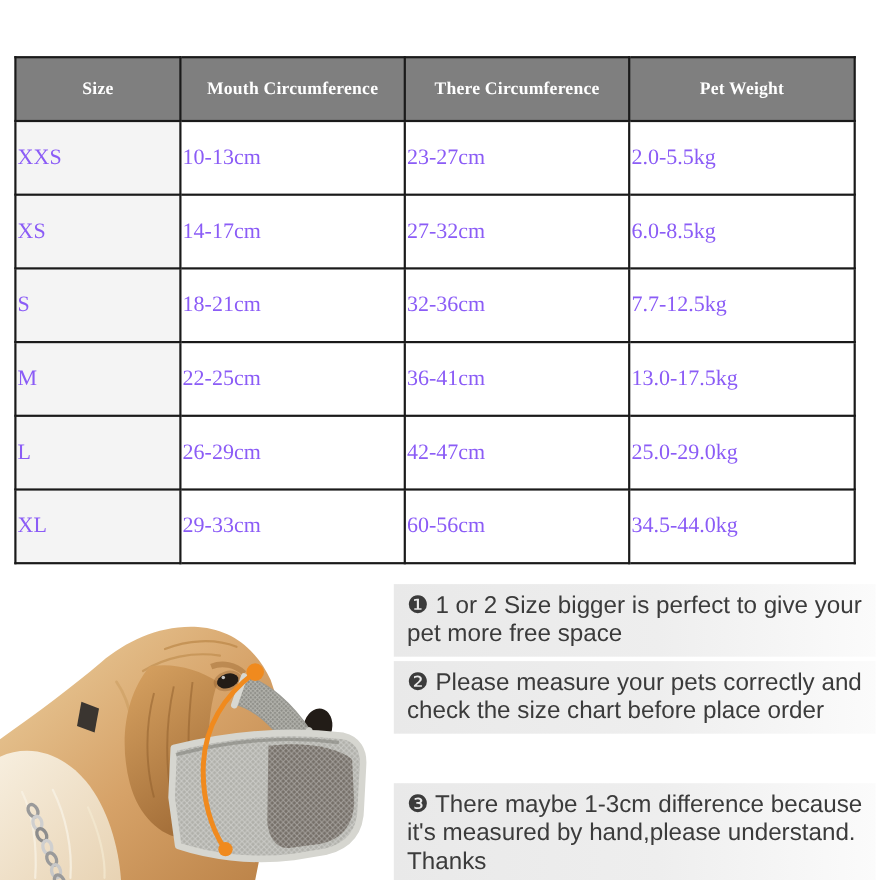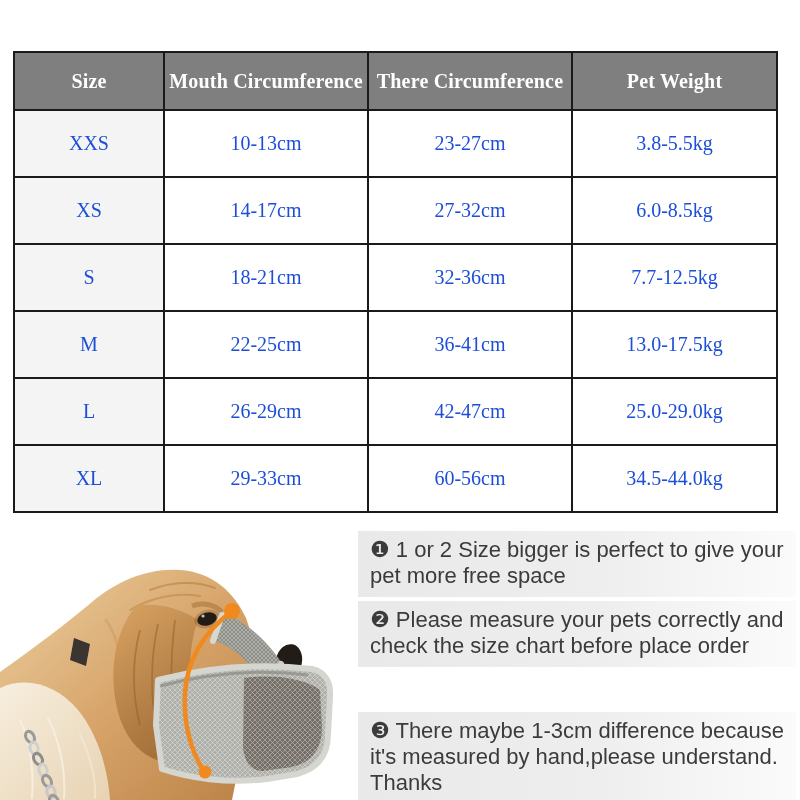--- a/index.html
+++ b/index.html
@@ -10,27 +10,27 @@
   }
   #screen{position:absolute;inset:0;width:800px;height:800px;background:#ffffff;}
 
   
   .table-wrap{position:absolute;left:13px;top:51px;width:763px;}
   table.size-chart{
     border-collapse:collapse;width:100%;table-layout:fixed;
     font-family:"Liberation Serif","DejaVu Serif",serif;
   }
   table.size-chart th{
-    background:#7f7f7f;color:#ffffff;font-weight:bold;font-size:20px;
+    background:#7f7f7f;color:#ffffff;font-weight:bold;font-size:16px;
     height:54px;border:2px solid #1a1a1a;text-align:center;
     letter-spacing:.2px;
   }
   table.size-chart td{
-    background:#ffffff;color:#1d4ed8;font-size:20px;height:63px;
-    border:2px solid #1a1a1a;text-align:center;vertical-align:middle;
+    background:#ffffff;color:#8b5cf6;font-size:20px;height:63px;
+    border:2px solid #1a1a1a;text-align:left;vertical-align:middle;
   }
   table.size-chart td.size-col{background:#f4f4f4;}
 
   
   .note{
     position:absolute;left:358px;width:438px;box-sizing:border-box;
     background:linear-gradient(90deg,#e9e9e9 0%,#eeeeee 55%,#fbfbfb 100%);
     color:#3b3b3b;font-size:22px;line-height:26px;
     padding:6px 8px 8px 12px;white-space:pre-line;
   }
@@ -60,21 +60,21 @@
             <th>Mouth Circumference</th>
             <th>There Circumference</th>
             <th>Pet Weight</th>
           </tr>
         </thead>
         <tbody>
           <tr>
             <td class="size-col">XXS</td>
             <td>10-13cm</td>
             <td>23-27cm</td>
-            <td>3.8-5.5kg</td>
+            <td>2.0-5.5kg</td>
           </tr>
           <tr>
             <td class="size-col">XS</td>
             <td>14-17cm</td>
             <td>27-32cm</td>
             <td>6.0-8.5kg</td>
           </tr>
           <tr>
             <td class="size-col">S</td>
             <td>18-21cm</td>

